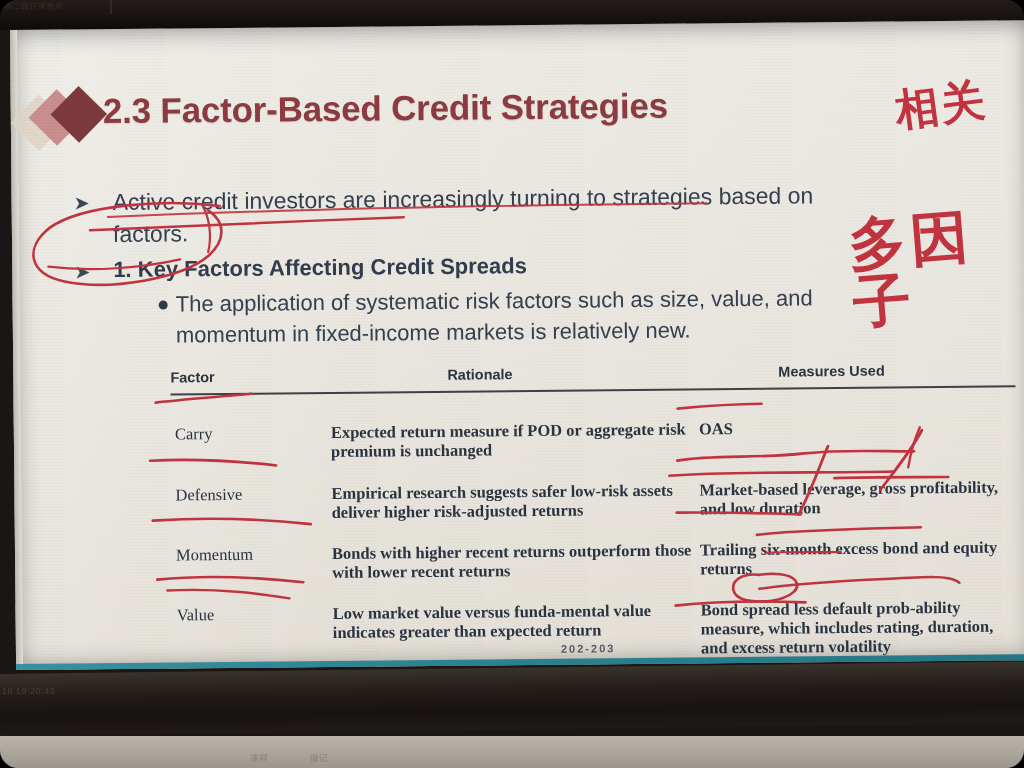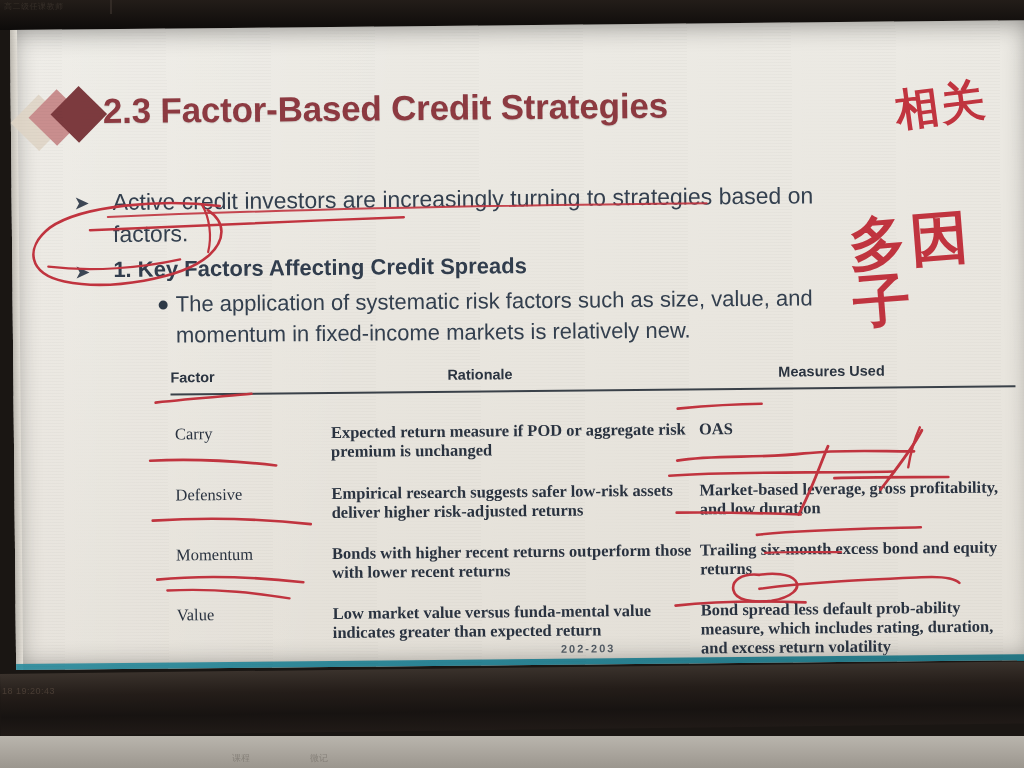--- a/index.html
+++ b/index.html
@@ -1,21 +1,21 @@
 <!DOCTYPE html>
 <html><head>
 <meta charset="utf-8">
 <title>Slide Photo</title>
 <style>
   html,body{margin:0;padding:0;background:#000;}
   body{width:1024px;height:768px;overflow:hidden;
        font-family:"Liberation Sans", sans-serif;}
 
   #stage{position:relative;width:1024px;height:768px;overflow:hidden;
-         background:#1a1613;}
+         background:#1a1613;border-radius:18px;}
 
   
   .bezel-top{position:absolute;left:0;top:0;width:1024px;height:30px;
       background:linear-gradient(180deg,#231d19 0%,#161210 60%,#0d0b0a 100%);}
   .bezel-top-text{position:absolute;left:4px;top:1px;font-size:8px;
       color:#4a4038;letter-spacing:.5px;opacity:.55;}
   .bezel-top-notch{position:absolute;left:110px;top:0px;width:2px;height:14px;
       background:#3a322c;opacity:.7;}
 
   .bezel-bottom{position:absolute;left:0;top:674px;width:1024px;height:62px;
@@ -220,16 +220,16 @@
       <div class="hand" style="left:884px;top:62px;font-size:44px;line-height:1;
            letter-spacing:2px;transform:rotate(-7deg);">相关</div>
     </div>
 
     <div class="slide-bottom-teal"></div>
   </div>
 
   <div class="bezel-bottom"></div>
   <div class="bezel-bottom-text">18  19:20:43</div>
   <div class="bezel-foot"></div>
-  <div class="foot-txt" style="left:232px;">课程</div>
+  <div class="foot-txt" style="left:250px;">课程</div>
   <div class="foot-txt" style="left:310px;">微记</div>
 
 </div>
 
 </body></html>

